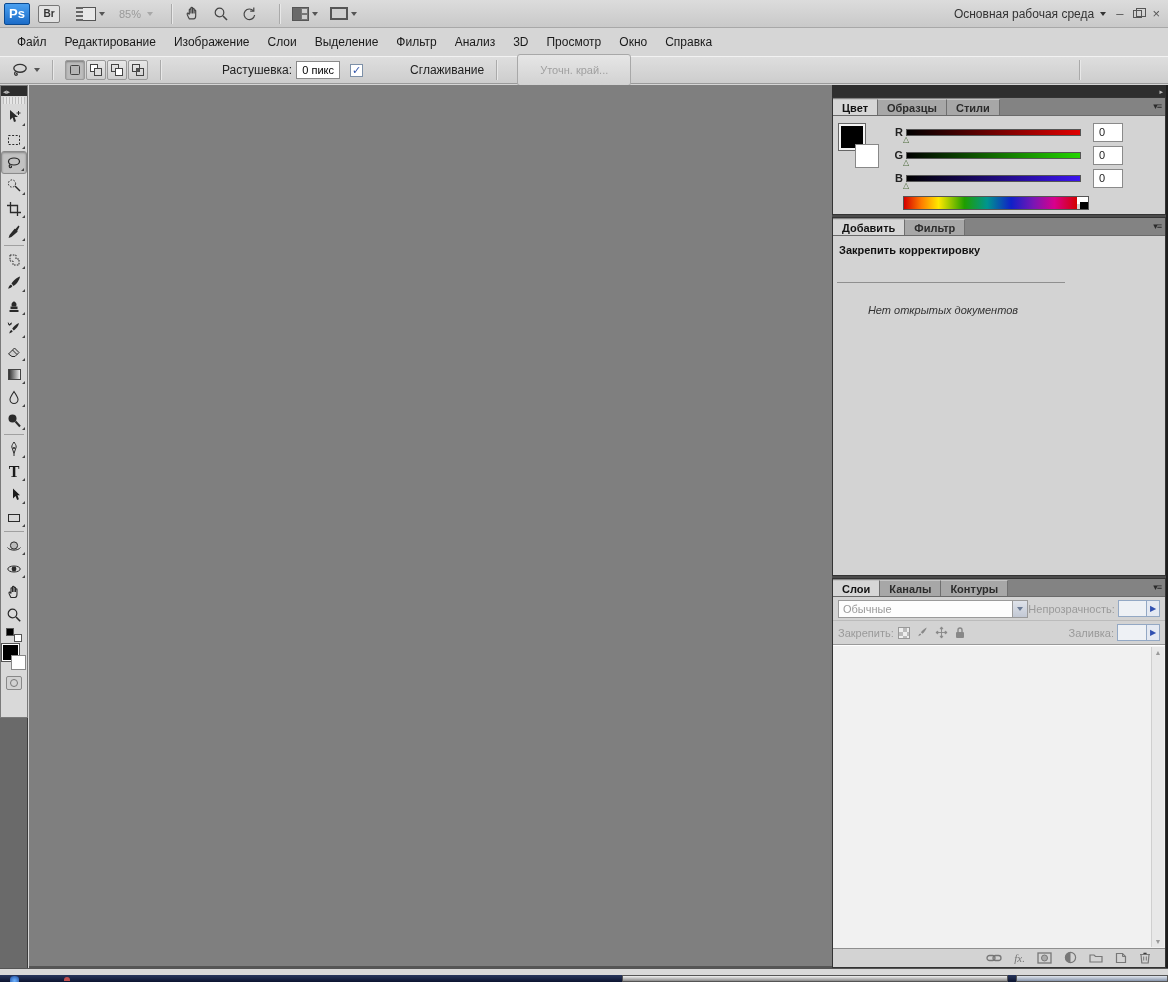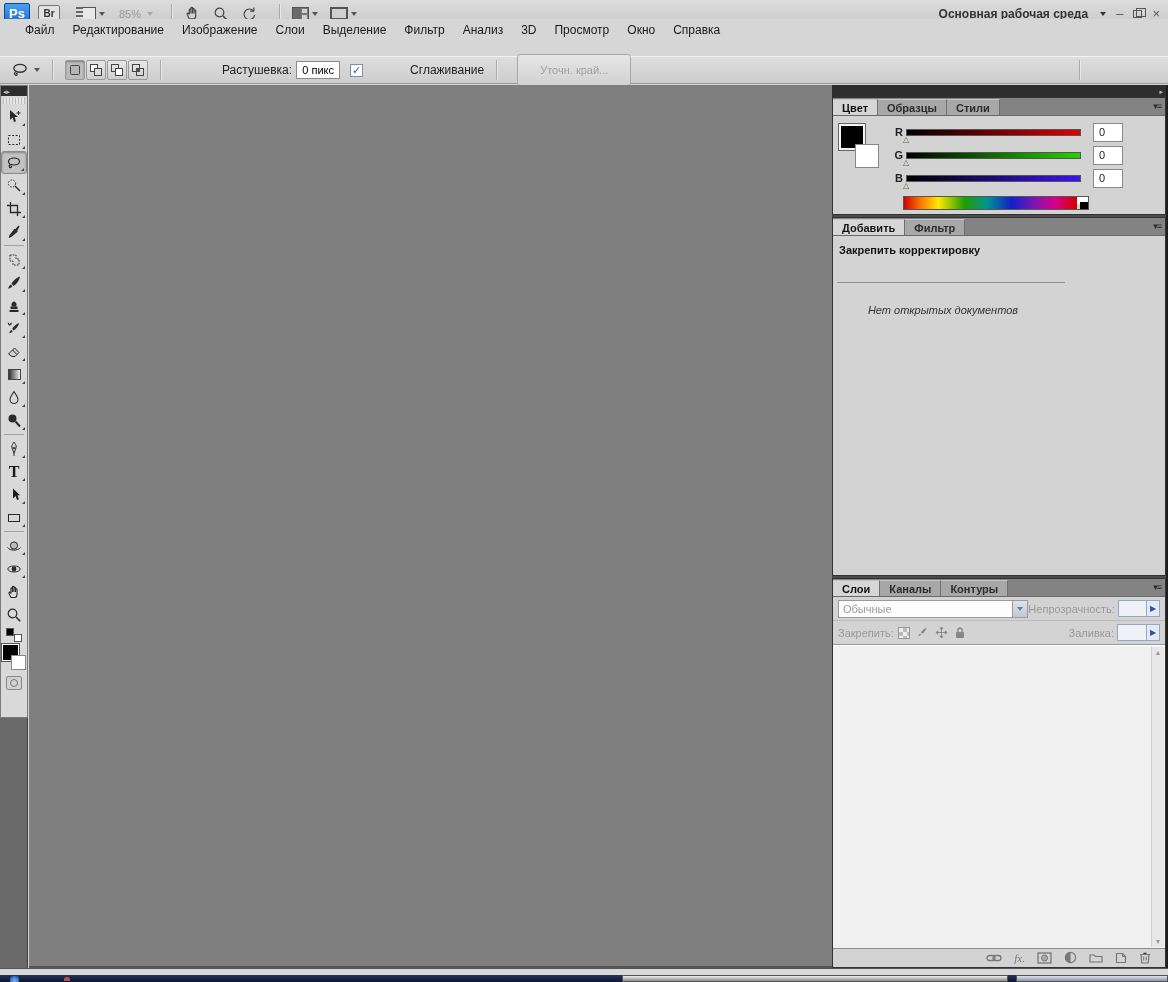--- a/index.html
+++ b/index.html
@@ -25,28 +25,28 @@
   .vsep { width:1px; height:20px; background:#aaa; margin:0 8px; box-shadow:1px 0 0 #e8e8e8; }
   .bridge-icon { width:20px; height:14px; border:1px solid #555; background:#e8e8e8; position:relative; }
   .bridge-icon:before { content:""; position:absolute; left:-1px; top:-1px; width:7px; height:14px;
                         background:repeating-linear-gradient(#666 0 2px,#ddd 2px 4px); }
   .grid-icon { width:17px; height:14px; border:1px solid #555; display:flex; }
   .grid-icon .g1 { width:8px; background:#6a6a6a; }
   .grid-icon .g2 { flex:1; display:flex; flex-direction:column; }
   .grid-icon .g2 div { flex:1; background:#cfcfcf; border:1px solid #777; }
   .screen-icon { width:18px; height:13px; border:2px solid #555; background:#cfcfcf; }
   .appbar-right { margin-left:auto; display:flex; align-items:center; gap:10px; }
-  .workspace { font-weight:bold; color:#333; display:flex; align-items:center; gap:12px; }
+  .workspace { font-weight:normal; color:#333; display:flex; align-items:center; gap:6px; }
   .winctl { display:flex; align-items:center; gap:10px; margin-right:4px; color:#555; font-size:13px; }
   .restore-icon { width:9px; height:8px; border:1px solid #555; position:relative; background:transparent; }
   .restore-icon:before { content:""; position:absolute; left:2px; top:-3px; width:8px; height:7px; border:1px solid #555; }
 
   
-  .menubar { position:absolute; left:0; top:19px; width:1168px; height:22px; background:#d6d6d6;
-             display:flex; align-items:center; padding-left:16px; }
+  .menubar { position:absolute; left:0; top:31px; width:1168px; height:22px; background:#d6d6d6;
+             display:flex; align-items:center; padding-left:8px; }
   .menu-item { padding:2px 9px; color:#1a1a1a; }
 
   
   .optionsbar { position:absolute; left:0; top:56px; width:1168px; height:28px;
                 background:linear-gradient(#dedede,#cdcdcd);
                 border-top:1px solid #f2f2f2; border-bottom:1px solid #9a9a9a;
                 display:flex; align-items:center; padding:0 6px; }
   .tool-preview { display:flex; align-items:center; gap:4px; padding:2px 4px; }
   .mode-group { display:flex; gap:1px; margin:0 4px; }
   .mode-btn { width:20px; height:20px; display:flex; align-items:center; justify-content:center;

